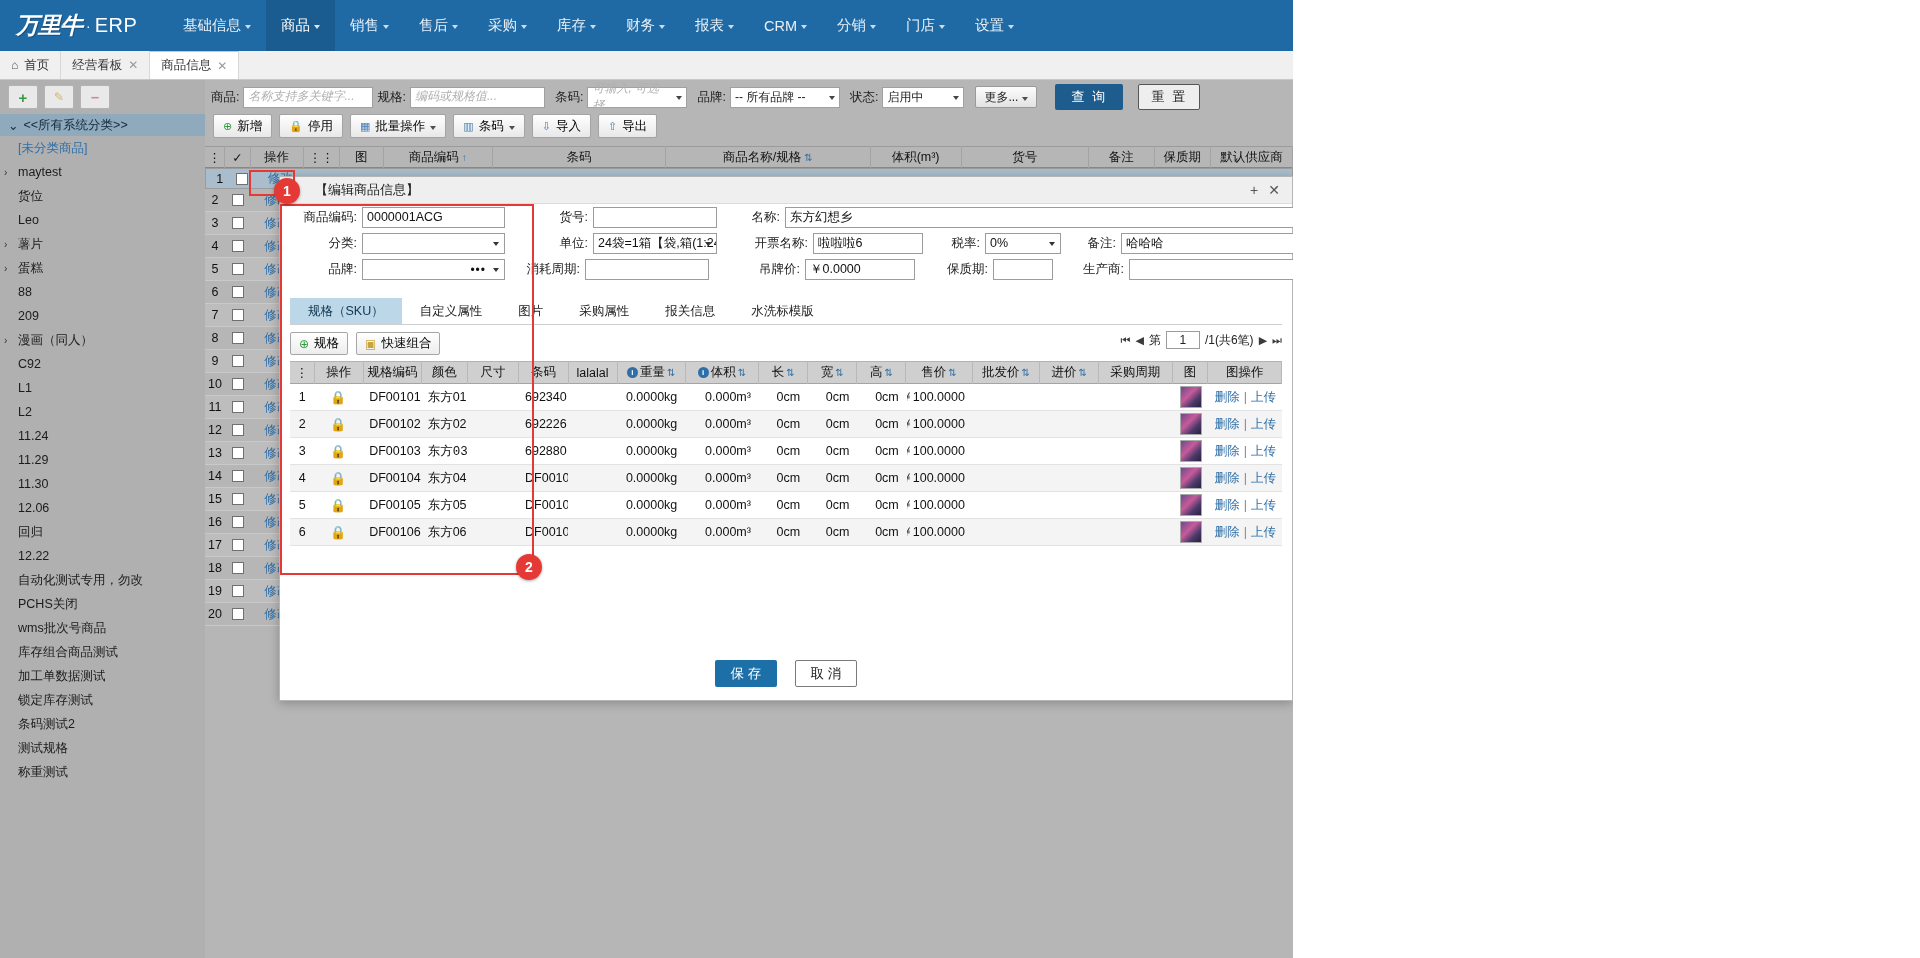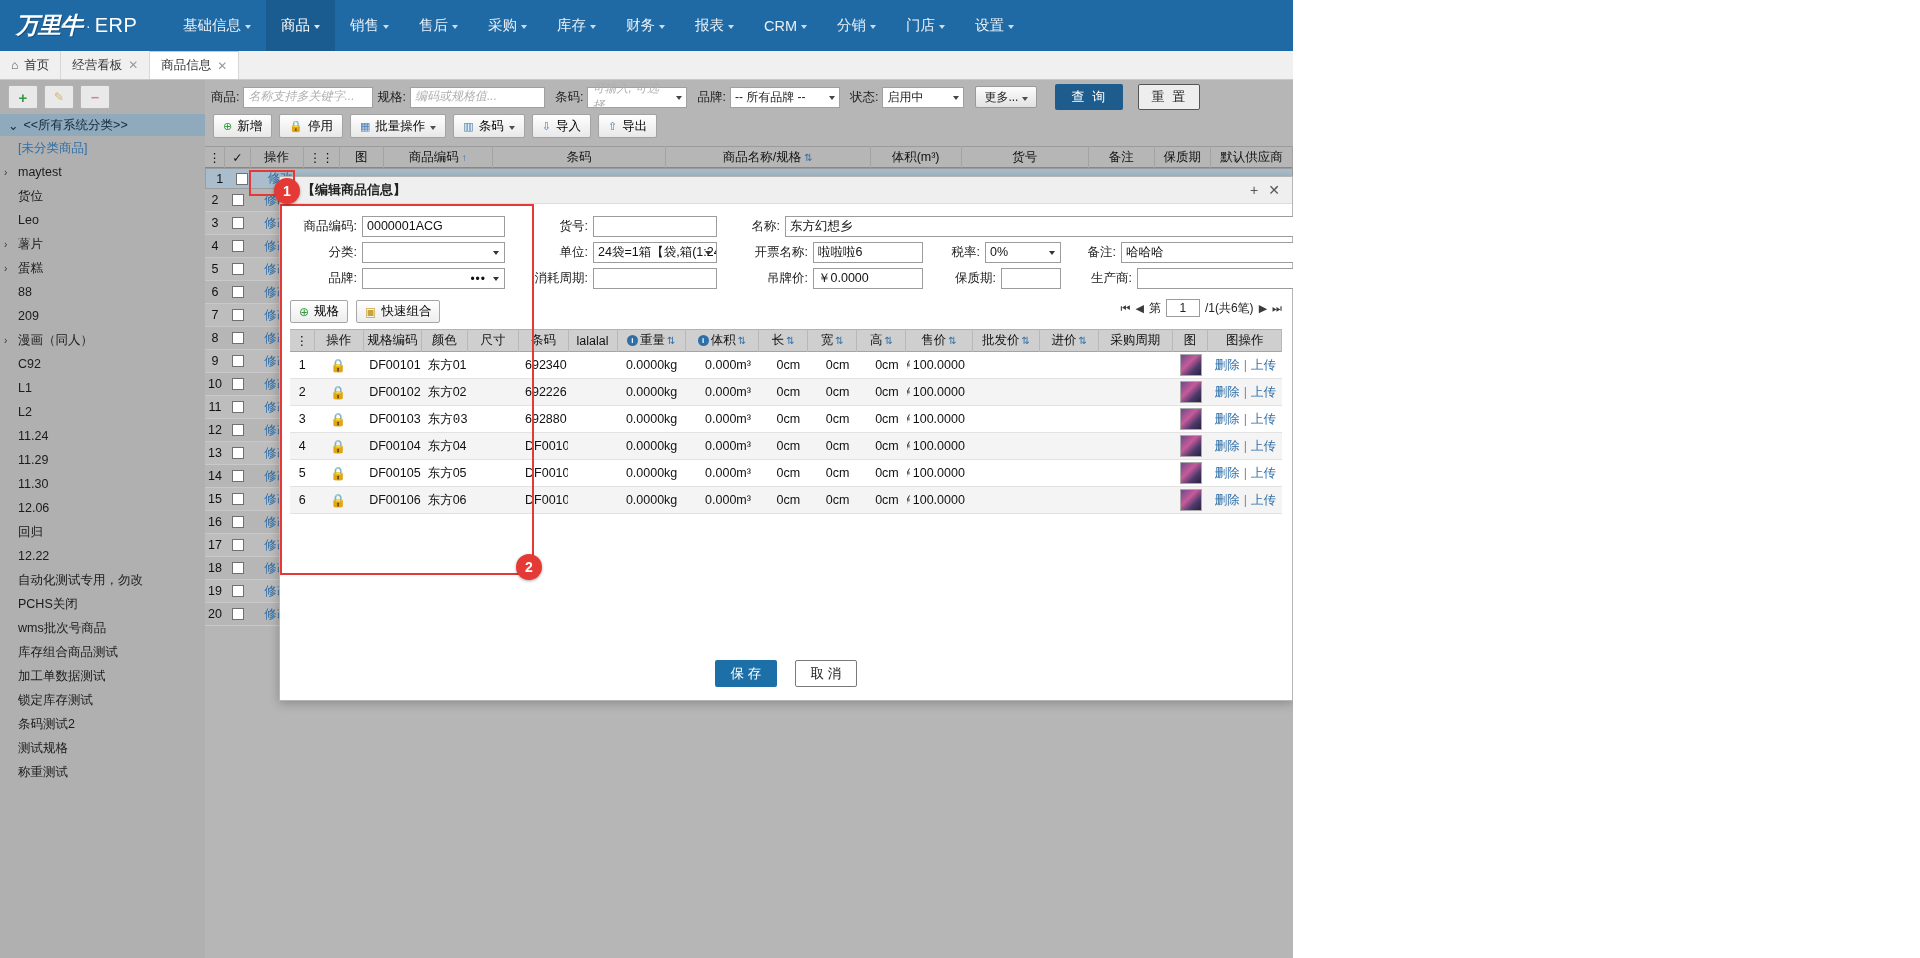--- a/index.html
+++ b/index.html
@@ -211,27 +211,27 @@
     border: 1px solid #b5b5b5;
     box-shadow: 0 2px 10px rgba(0,0,0,.25);
     z-index: 40;
   }
   .modal-head {
     height: 27px; background: #efefef;
     border-bottom: 1px solid #dcdcdc;
     display: flex; align-items: center;
     padding: 0 8px; font-size: 13px; color: #222;
   }
-  .modal-head .t { flex: 1; padding-left: 14px; font-weight: bold; }
+  .modal-head .t { flex: 1; padding-left: 27px; }
   .mh-btn {
     width: 20px; text-align: center; color: #555;
     font-size: 14px; cursor: pointer;
   }
   .form {
-    padding: 9px 10px 2px 10px;
+    padding: 0 10px 2px 10px;
   }
   .frow {
     display: flex; align-items: center;
     height: 26px; margin-bottom: 0px; gap: 0;
   }
   .fld { display: flex; align-items: center; }
   .lab {
     font-size: 12.5px; color: #222; text-align: right;
     padding-right: 5px; white-space: nowrap;
   }
@@ -1107,21 +1107,21 @@
 
       <div class="frow">
         <div class="fld">
           <span class="lab" style="width:72px">品牌:</span>
           <div class="sel" style="width:143px">
             <span></span>
             <span class="dots">•••</span>
             <span class="cd"></span>
           </div>
         </div>
-        <div class="fld" style="margin-left:26px">
+        <div class="fld" style="margin-left:18px">
           <span class="lab" style="width:62px">消耗周期:</span>
           <div class="inp" style="width:124px"></div>
         </div>
         <div class="fld" style="margin-left:24px">
           <span class="lab" style="width:72px">吊牌价:</span>
           <div class="inp" style="width:110px">￥0.0000</div>
         </div>
         <div class="fld" style="margin-left:22px">
           <span class="lab" style="width:56px">保质期:</span>
           <div class="inp" style="width:60px"></div>
@@ -1129,20 +1129,28 @@
         <div class="fld" style="margin-left:20px">
           <span class="lab" style="width:56px">生产商:</span>
           <div class="sel" style="width:221px">
             <span></span>
 
           </div>
         </div>
       </div>
     </div>
 
+    <div class="mtabs" id="modalTabs">
+        <div class="mtab active">规格（SKU）</div>
+        <div class="mtab">自定义属性</div>
+        <div class="mtab">图片</div>
+        <div class="mtab">采购属性</div>
+        <div class="mtab">报关信息</div>
+        <div class="mtab">水洗标模版</div>
+      </div>
 
     <div class="sku-tools">
       <div class="sku-btn">
         <span style="color:#2e9b3c;font-size:12px">⊕</span>
         <span>规格</span>
       </div>
       <div class="sku-btn">
         <span style="color:#c8a43a;font-size:12px">▣</span>
         <span>快速组合</span>
       </div>

